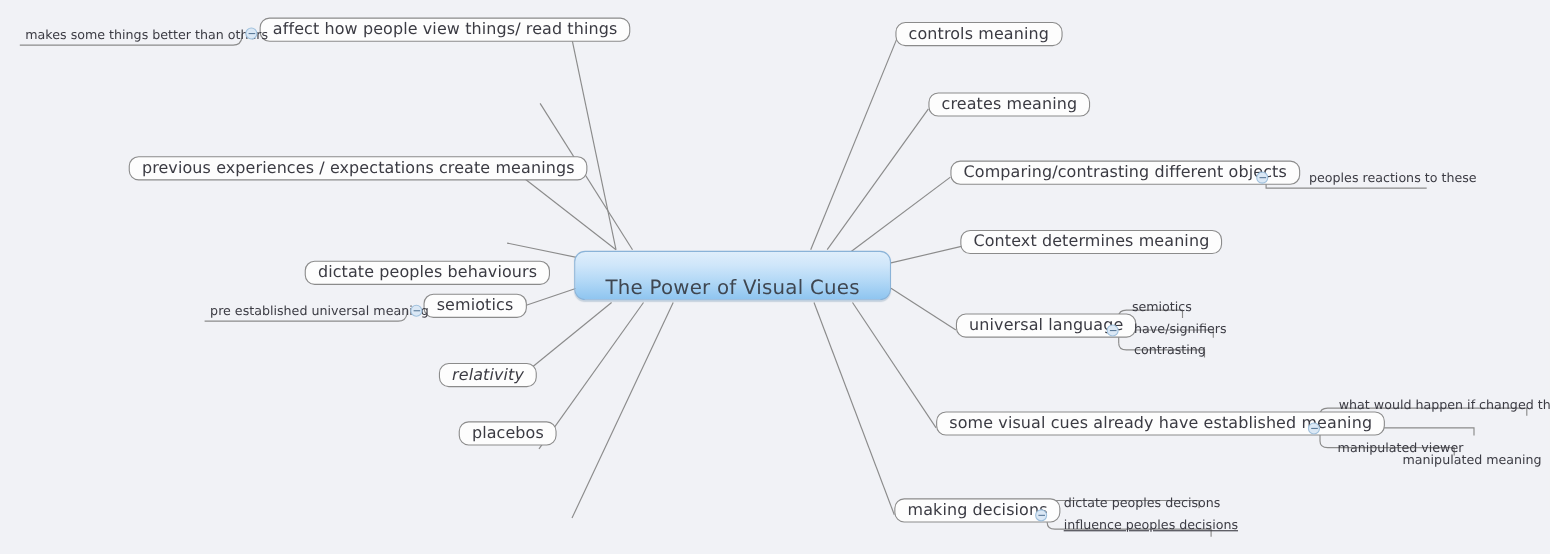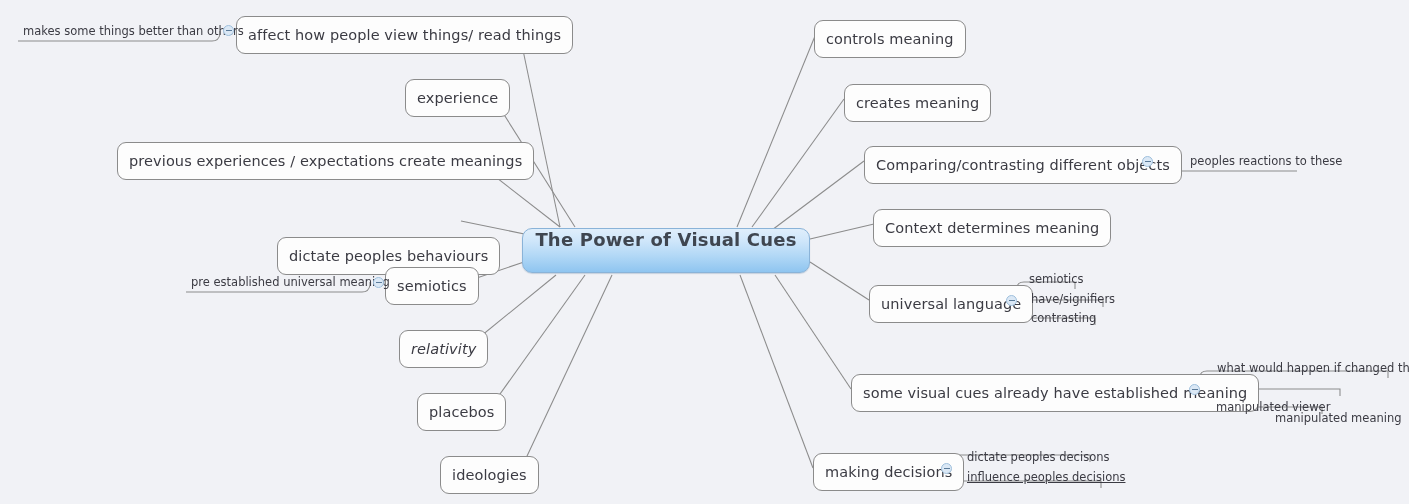--- a/index.html
+++ b/index.html
@@ -37,34 +37,34 @@
     border-radius: 9px;
     display: flex;
     align-items: center;
     justify-content: center;
     color: #3b3b43;
     white-space: nowrap;
     letter-spacing: .1px;
   }
   .node.lvl1 {
     font-size: 14.5px;
-    height: 38px;
+    height: 22px;
     padding: 0 11px;
   }
   
   .root {
     position: absolute;
     box-sizing: border-box;
     border: 1px solid #8ab3d8;
     border-radius: 10px;
     background: linear-gradient(to bottom, #dfeefb 0%, #cfe6fa 28%, #b2d8f6 62%, #8fc5f0 100%);
     display: flex;
-    align-items: flex-start;
+    align-items: flex-end;
     justify-content: center;
-    font-weight: bold;
+    font-weight: normal;
     font-size: 18px;
     color: #3f4650;
     white-space: nowrap;
     box-shadow: 0 1px 1px rgba(120,150,175,.35);
     letter-spacing: .2px;
   }
   
   .sub {
     position: absolute;
     box-sizing: border-box;
@@ -145,47 +145,41 @@
   </svg>
 
   <div class="root" style="left:522px; top:228px; width:288px; height:45px;">
     <span>The Power of Visual Cues</span>
   </div>
 
   <div class="node lvl1" style="left:236px; top:16px;">
     <span>affect how people view things/ read things</span>
   </div>
 
-  <div class="node lvl1" style="left:405px; top:79px;">
-    <span>experience</span>
-  </div>
 
   <div class="node lvl1" style="left:117px; top:142px;">
     <span>previous experiences / expectations create meanings</span>
   </div>
 
   <div class="node lvl1" style="left:277px; top:206px;margin-top:31px;">
     <span>dictate peoples behaviours</span>
   </div>
 
   <div class="node lvl1" style="left:385px; top:267px;">
     <span>semiotics</span>
   </div>
 
   <div class="node lvl1" style="left:399px; top:330px;font-style:italic;">
     <span>relativity</span>
   </div>
 
-  <div class="node lvl1" style="left:417px; top:393px;">
+  <div class="node lvl1" style="left:417px; top:383px;">
     <span>placebos</span>
   </div>
 
-  <div class="node lvl1" style="left:440px; top:456px;">
-    <span>ideologies</span>
-  </div>
 
   <div class="node lvl1" style="left:814px; top:20px;">
     <span>controls meaning</span>
   </div>
 
   <div class="node lvl1" style="left:844px; top:84px;">
     <span>creates meaning</span>
   </div>
 
   <div class="node lvl1" style="left:864px; top:146px;">

